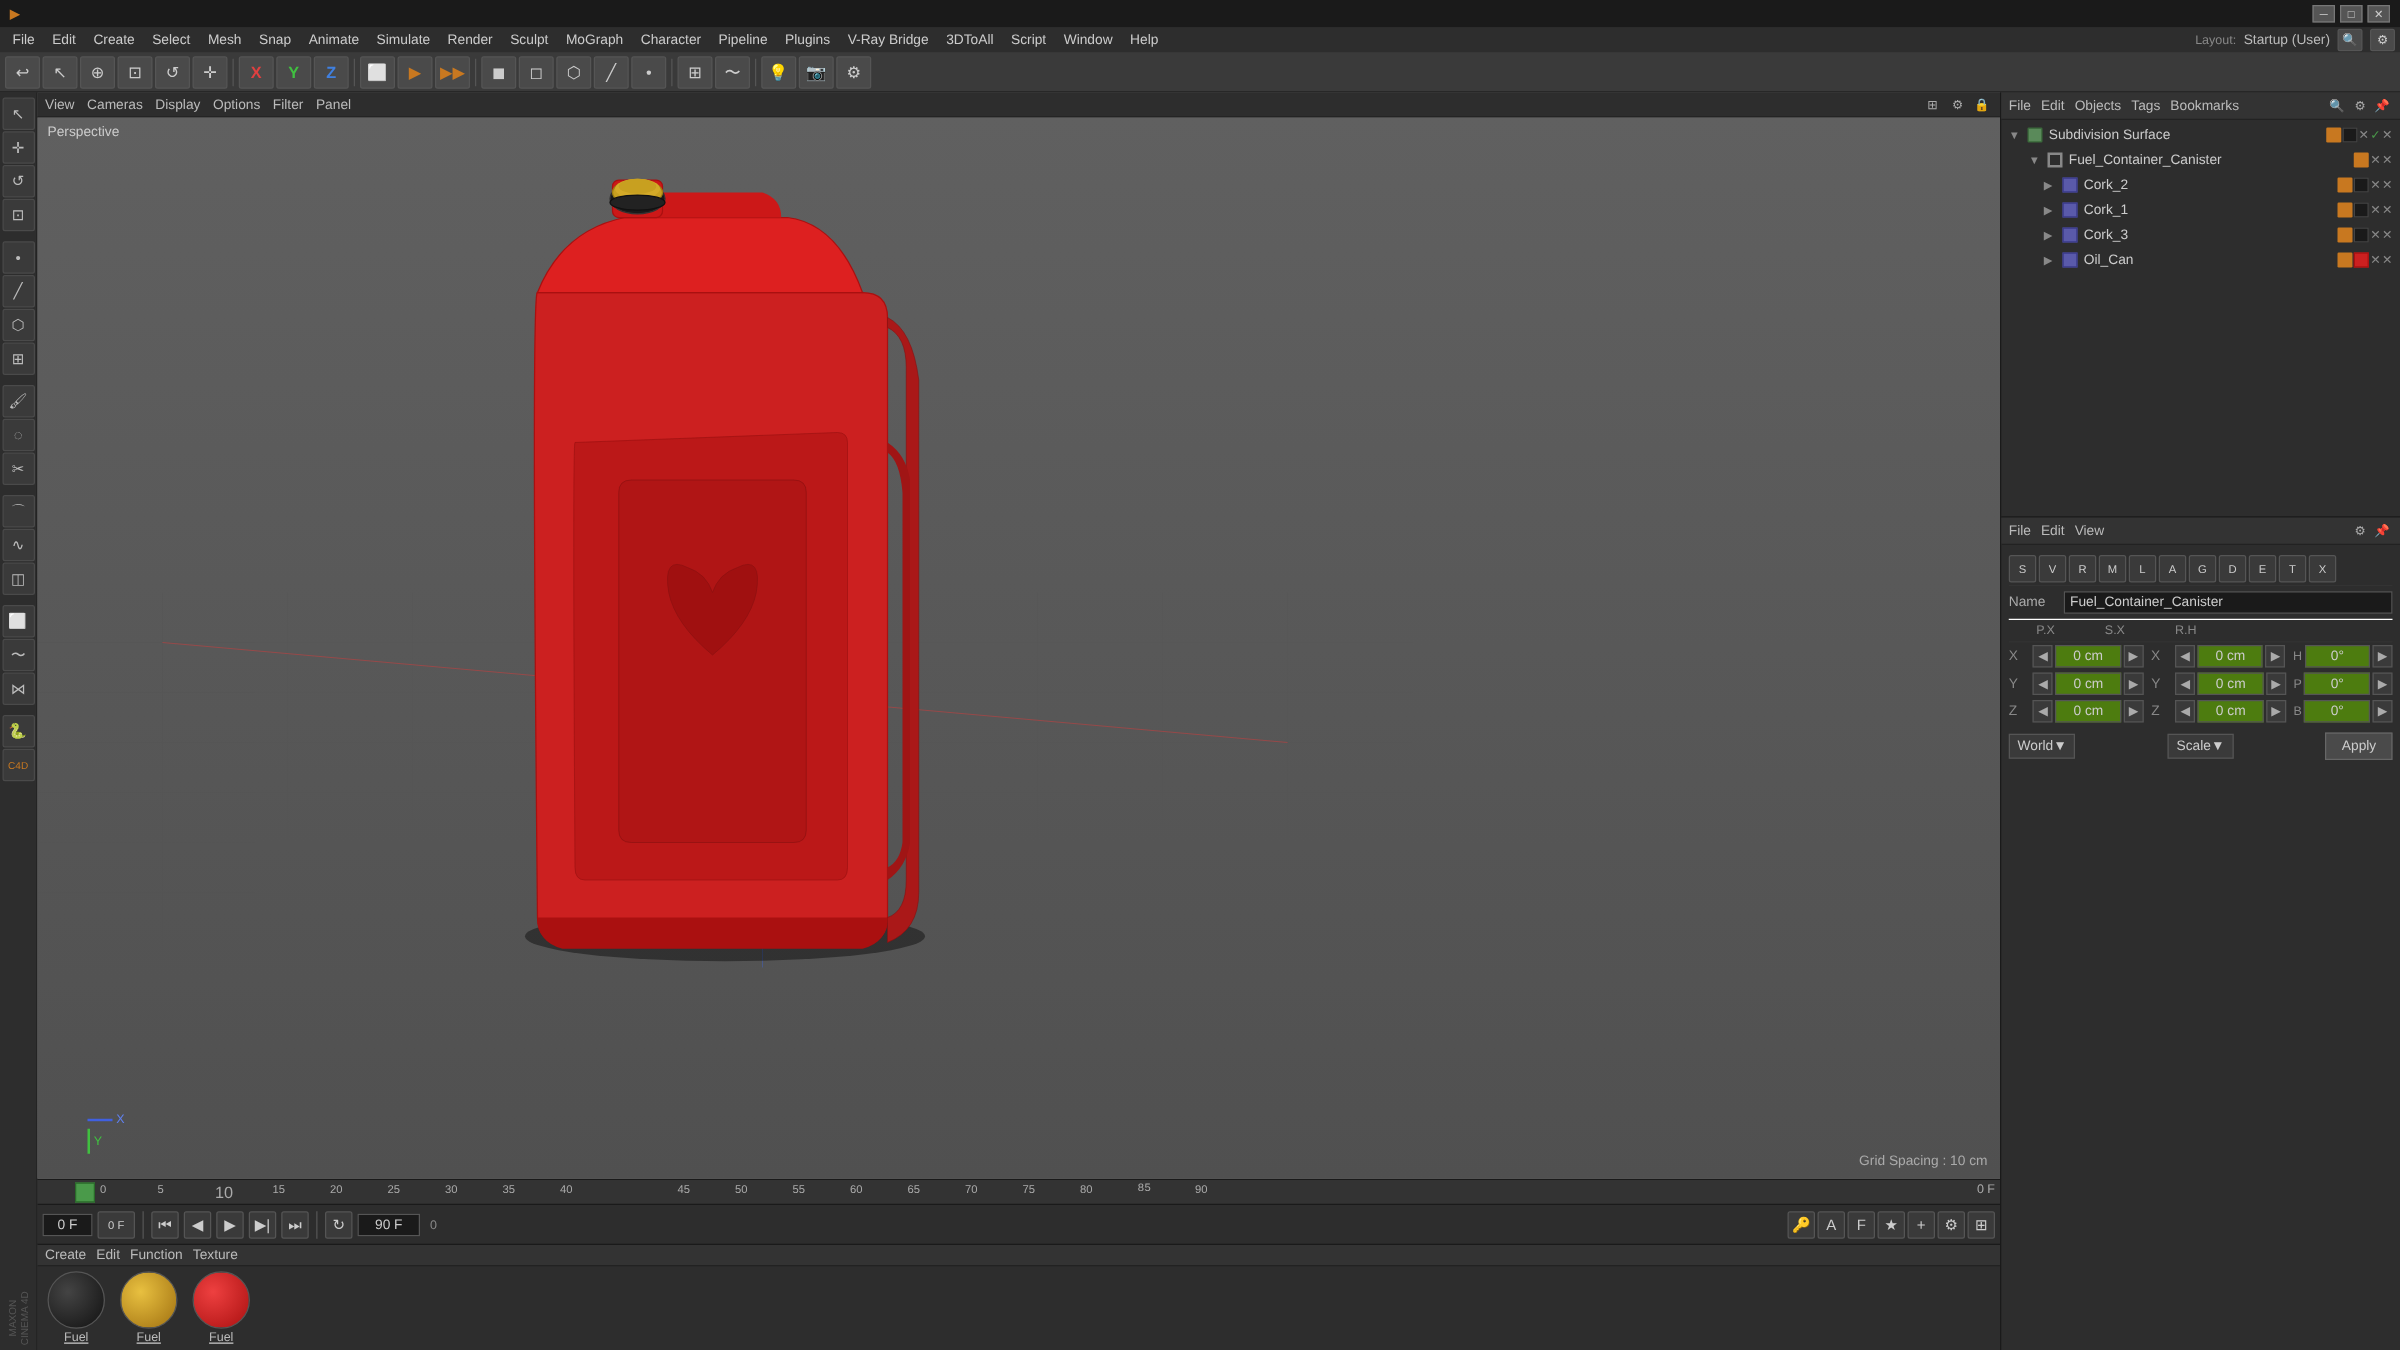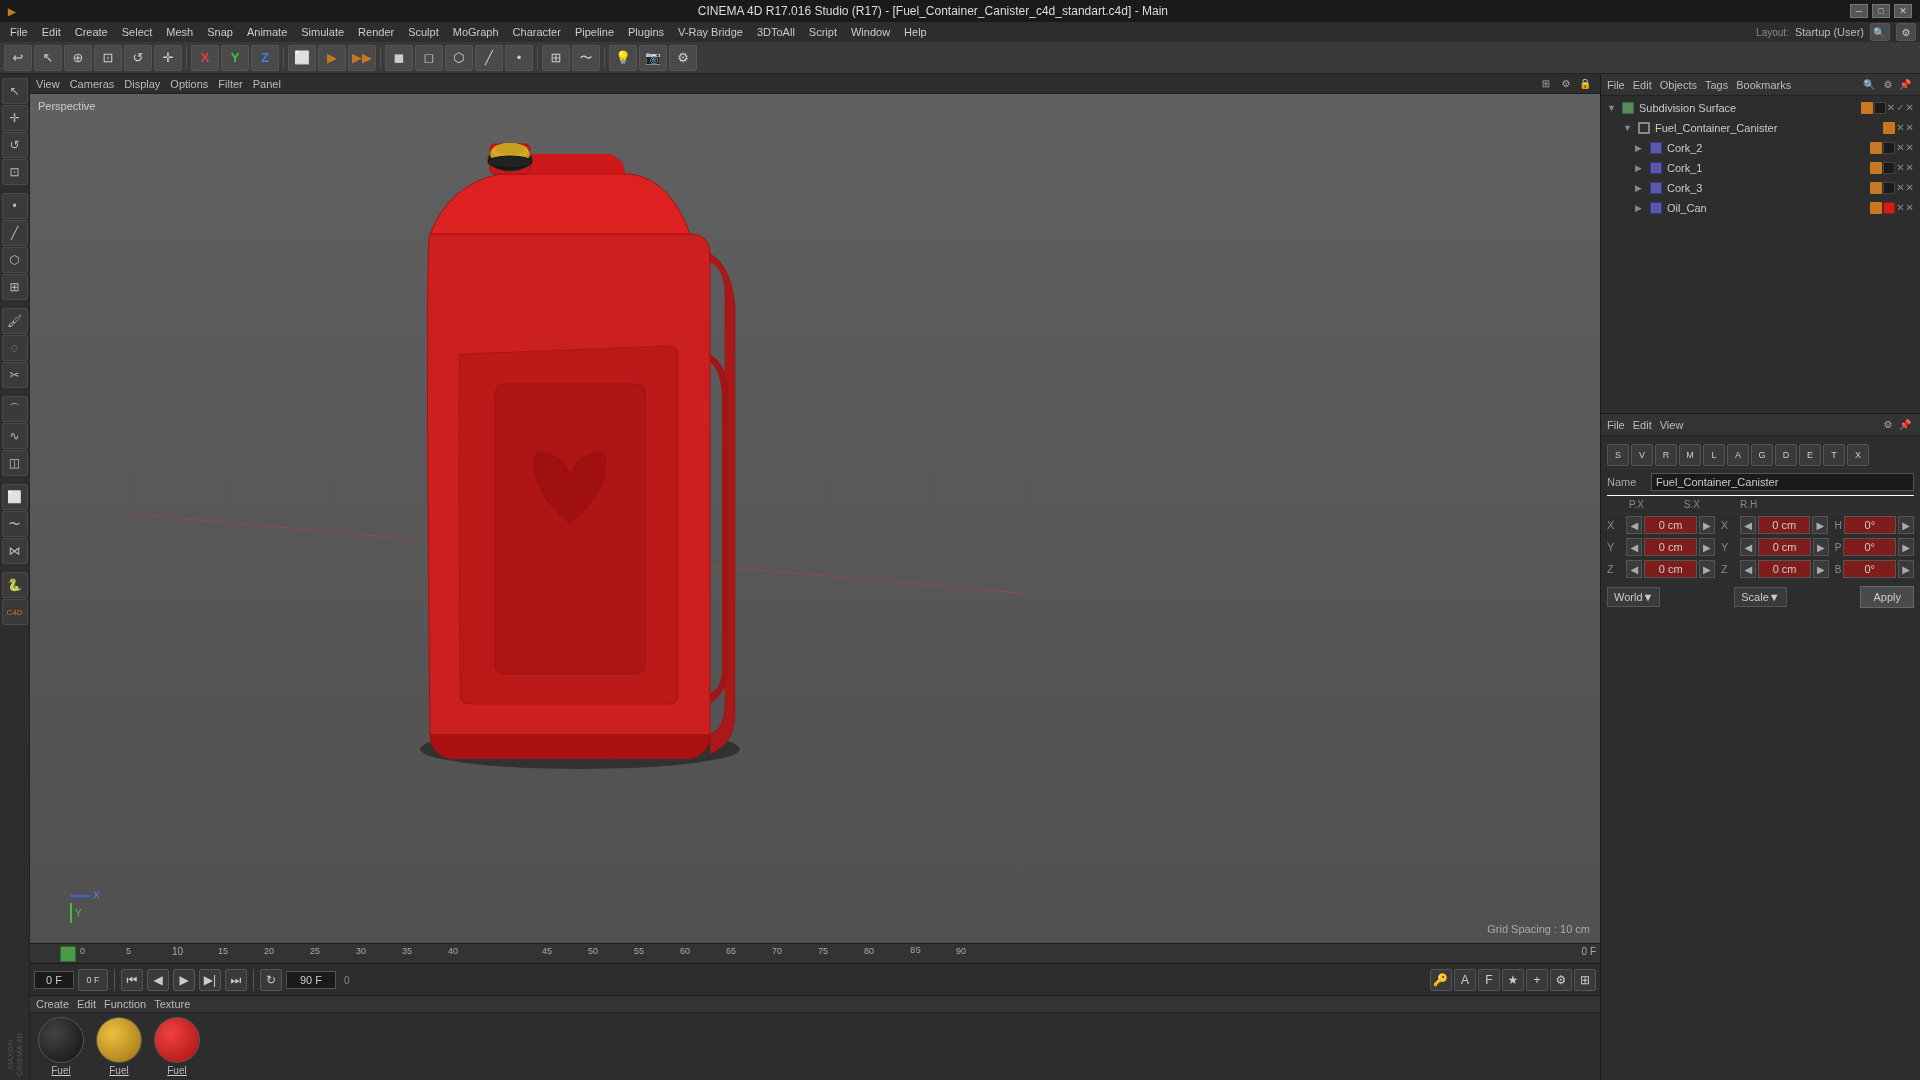--- a/index.html
+++ b/index.html
@@ -320,21 +320,21 @@
     .coord-row {
       display: flex;
       align-items: center;
       height: 22px;
       gap: 2px;
     }
     .coord-label { width: 20px; color: #888; font-size: 11px; }
     .coord-val {
       width: 60px;
       height: 18px;
-      background: #7f1d1d;
+      background: #4d7c0f;
       border: 1px solid #555;
       color: #ccc;
       font-size: 11px;
       text-align: center;
       display: flex; align-items: center; justify-content: center;
     }
     .coord-btn {
       width: 18px; height: 18px;
       background: #3a3a3a;
       border: 1px solid #555;
@@ -404,21 +404,20 @@
       color: #888;
       font-size: 10px;
       border-bottom: 1px solid #333;
     }
   </style>
 </head>
 <body>
 
 <div id="title-bar">
   <span style="color:#c87820;font-weight:bold;font-size:10px;">▶</span>
-  <span class="title">CINEMA 4D R17.016 Studio (R17) - [Fuel_Container_Canister_c4d_standart.c4d] - Main</span>
   <div class="win-controls">
     <div class="win-btn">─</div>
     <div class="win-btn">□</div>
     <div class="win-btn">✕</div>
   </div>
 </div>
 
 <div id="menu-bar">
   <div class="menu-item">File</div>
   <div class="menu-item">Edit</div>
@@ -624,21 +623,21 @@
         <span class="grid-spacing-label">Grid Spacing : 10 cm</span>
       </div>
     </div>
 
     <div id="timeline">
       <div id="timeline-ruler">
         <div class="timeline-green-bar"></div>
         <div style="display:flex;gap:0;position:absolute;left:50px;top:2px;right:10px;">
           <span style="font-size:9px;color:#aaa;min-width:46px;">0</span>
           <span style="font-size:9px;color:#aaa;min-width:46px;">5</span>
-          <span style="font-size:10px;color:#aaa;min-width:46px;">10</span>
+          <span style="font-size:13px;color:#aaa;min-width:46px;">10</span>
           <span style="font-size:9px;color:#aaa;min-width:46px;">15</span>
           <span style="font-size:9px;color:#aaa;min-width:46px;">20</span>
           <span style="font-size:9px;color:#aaa;min-width:46px;">25</span>
           <span style="font-size:9px;color:#aaa;min-width:46px;">30</span>
           <span style="font-size:9px;color:#aaa;min-width:46px;">35</span>
           <span style="font-size:9px;color:#aaa;min-width:46px;">40</span>
           <span style="font-size:9px;color:#aaa;min-width:46px;margin-left:48px;">45</span>
           <span style="font-size:9px;color:#aaa;min-width:46px;">50</span>
           <span style="font-size:9px;color:#aaa;min-width:46px;">55</span>
           <span style="font-size:9px;color:#aaa;min-width:46px;">60</span>

